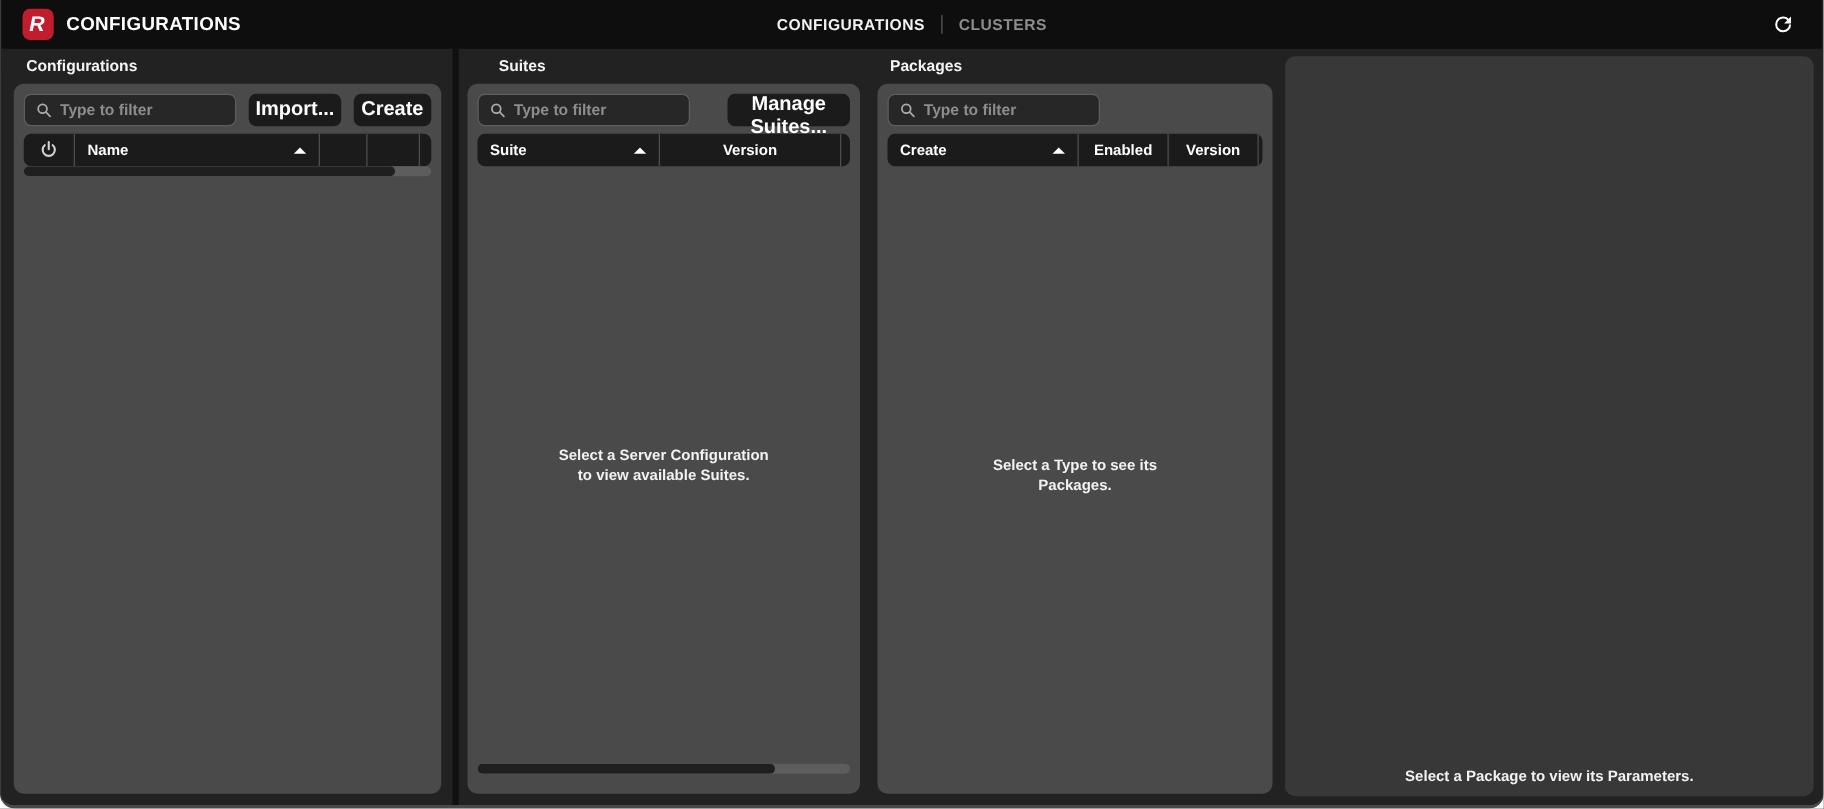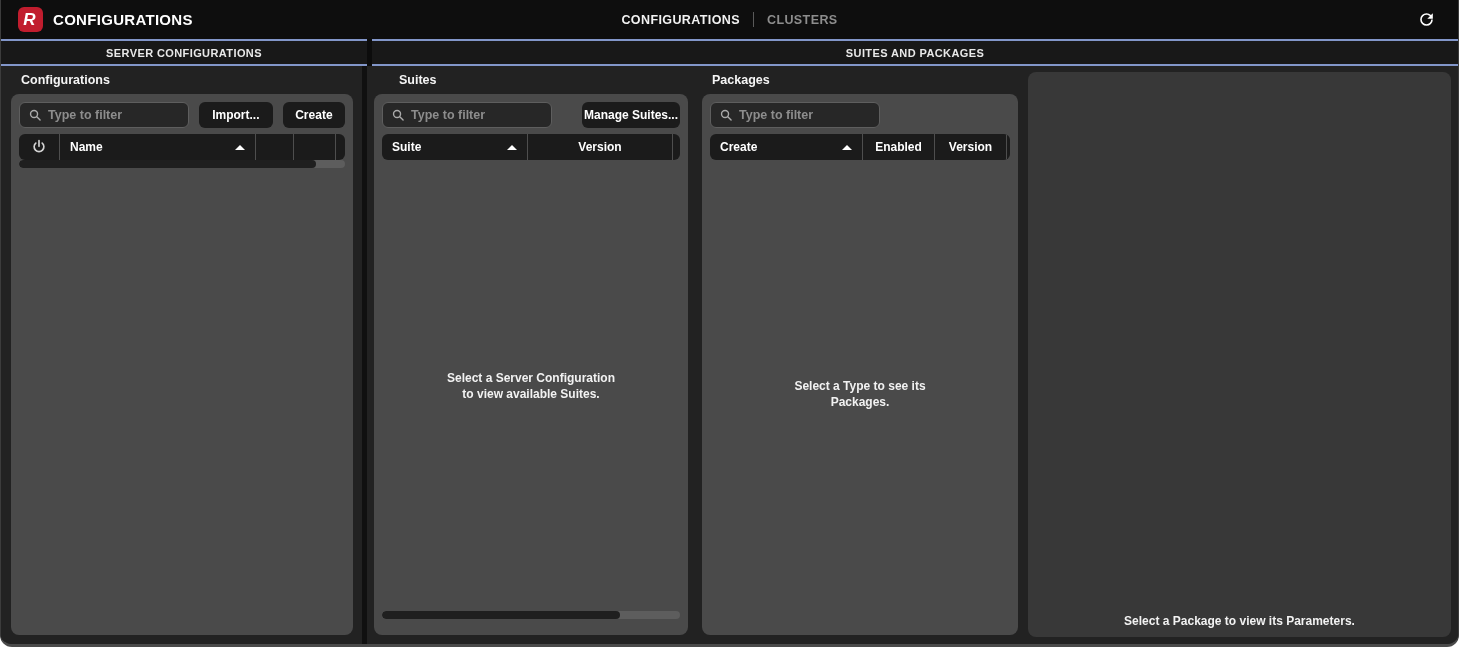--- a/index.html
+++ b/index.html
@@ -114,21 +114,21 @@
   }
   .search input {
     flex: 1; min-width: 0; background: transparent; border: none; outline: none;
     color: #dddddd; font-size: 12.5px; font-weight: 700;
     font-family: "Liberation Sans", sans-serif;
   }
   .search input::placeholder { color: #8d8d8d; font-weight: 700; }
   .btn {
     height: 26px; border: none; border-radius: 6px;
     background: #1b1b1b; color: #ffffff;
-    font-size: 12px; font-weight: 700;
+    font-size: 16px; font-weight: 700;
     font-family: "Liberation Sans", sans-serif;
     cursor: pointer; padding: 0 14px;
   }
   .btn.import { width: 76px; margin-left: auto; padding: 0; }
   .btn.create { width: 64px; padding: 2px; }
   .btn.manage { margin-left: auto; width: 98px; padding: 0; }
 
   
   .thead {
     flex: 0 0 26px; margin-top: 6px;
@@ -187,29 +187,20 @@
       <span class="nav-sep"></span>
       <span class="nav-item">CLUSTERS</span>
     </nav>
     <button class="refresh">
       <svg width="19" height="19" viewBox="0 0 24 24">
         <path fill="#ffffff" d="M17.65 6.35A7.95 7.95 0 0 0 12 4a8 8 0 1 0 8 8h-2a6 6 0 1 1-6-6c1.66 0 3.14.69 4.22 1.78L13 11h7V4l-2.35 2.35z"></path>
       </svg>
     </button>
   </header>
 
-  <div class="section-headers">
-    <div class="section left">
-      <span>SERVER CONFIGURATIONS</span>
-    </div>
-    <div class="section-gap"></div>
-    <div class="section right">
-      <span>SUITES AND PACKAGES</span>
-    </div>
-  </div>
 
   <main class="main">
 
     <div class="col col-config">
       <div class="col-title">Configurations</div>
       <div class="panel">
         <div class="toolbar">
           <div class="search">
             <svg width="14" height="14" viewBox="0 0 22 22">
               <circle cx="9.5" cy="9.5" r="5.5" stroke="#ababab" stroke-width="2.2" fill="none"></circle>

